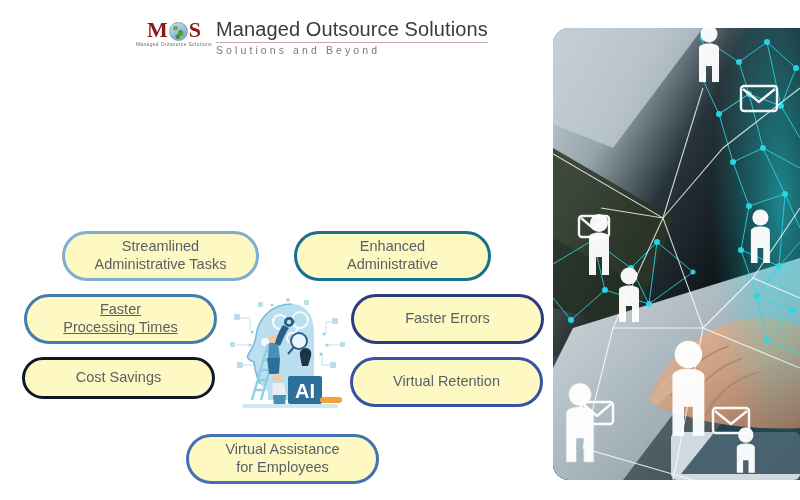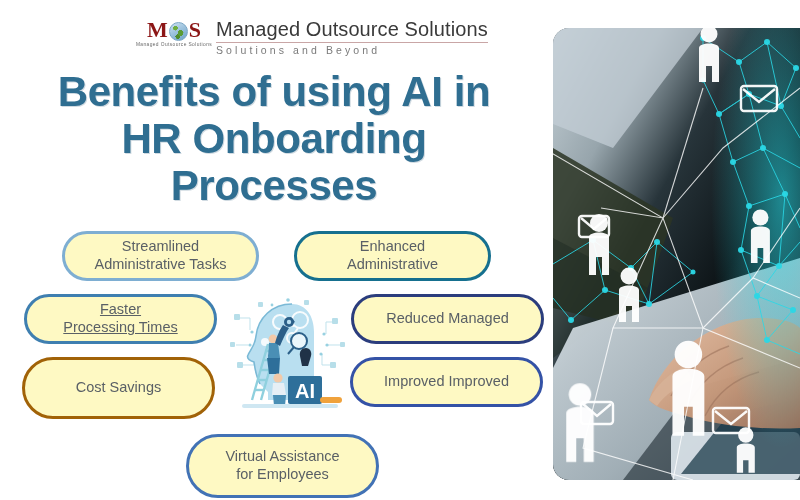--- a/index.html
+++ b/index.html
@@ -67,23 +67,23 @@
     position:absolute;
     display:flex; align-items:center; justify-content:center; text-align:center;
     background:#fef9c3; border-radius:999px;
     color:#5a6066; font-size:14.5px; line-height:1.22;
     padding:0 14px; white-space:pre-line;
   }
   .p1{ left:62px;  top:231px; width:197px; height:50px; border:3px solid #7eaed2; }
   .p2{ left:294px; top:231px; width:197px; height:50px; border:3px solid #16708f; }
   .p3{ left:24px;  top:294px; width:193px; height:50px; border:3px solid #3f7fb0;text-decoration:underline; }
   .p4{ left:351px; top:294px; width:193px; height:50px; border:3px solid #2b3d7d; }
-  .p5{ left:22px;  top:357px; width:193px; height:62px; border:3px solid #a16207; }
+  .p5{ left:22px;  top:357px; width:193px; height:42px; border:3px solid #0f172a; }
   .p6{ left:350px; top:357px; width:193px; height:50px; border:3px solid #3452a6; }
-  .p7{ left:186px; top:434px; width:193px; height:64px; border:3px solid #4272b5; }
+  .p7{ left:186px; top:434px; width:193px; height:50px; border:3px solid #4272b5; }
 
   
   .ai-art{ position:absolute; left:228px; top:296px; width:120px; height:114px; }
 
   
   .photo{
     position:absolute; left:553px; top:28px; width:247px; height:452px;
     border-radius:16px 0 0 16px; overflow:hidden;
     background:#0c1418;
   }
@@ -102,33 +102,30 @@
       </div>
       <div class="logo-tag">Managed Outsource Solutions</div>
     </div>
     <div class="logo-text">
       <div class="logo-title">Managed Outsource Solutions</div>
       <div class="logo-rule"></div>
       <div class="logo-sub">Solutions and Beyond</div>
     </div>
   </div>
 
-  <div class="headline">Benefits of using AI
-in HR Onboarding
-Processes</div>
 
   <div class="pill p1">Streamlined
 Administrative Tasks</div>
   <div class="pill p2">Enhanced
 Administrative</div>
   <div class="pill p3">Faster
 Processing Times</div>
-  <div class="pill p4">Reduced Managed</div>
+  <div class="pill p4">Faster Errors</div>
   <div class="pill p5">Cost Savings</div>
-  <div class="pill p6">Improved Improved</div>
+  <div class="pill p6">Virtual Retention</div>
   <div class="pill p7">Virtual Assistance
 for Employees</div>
 
   <div class="ai-art">
     <svg viewBox="0 0 120 114" width="120" height="114" aria-hidden="true">
 
       <g fill="#9fd4e2" opacity=".75">
         <rect x="6" y="18" width="6" height="6" rx="1"></rect>
         <rect x="2" y="46" width="5" height="5" rx="1"></rect>
         <rect x="9" y="66" width="6" height="6" rx="1"></rect>

